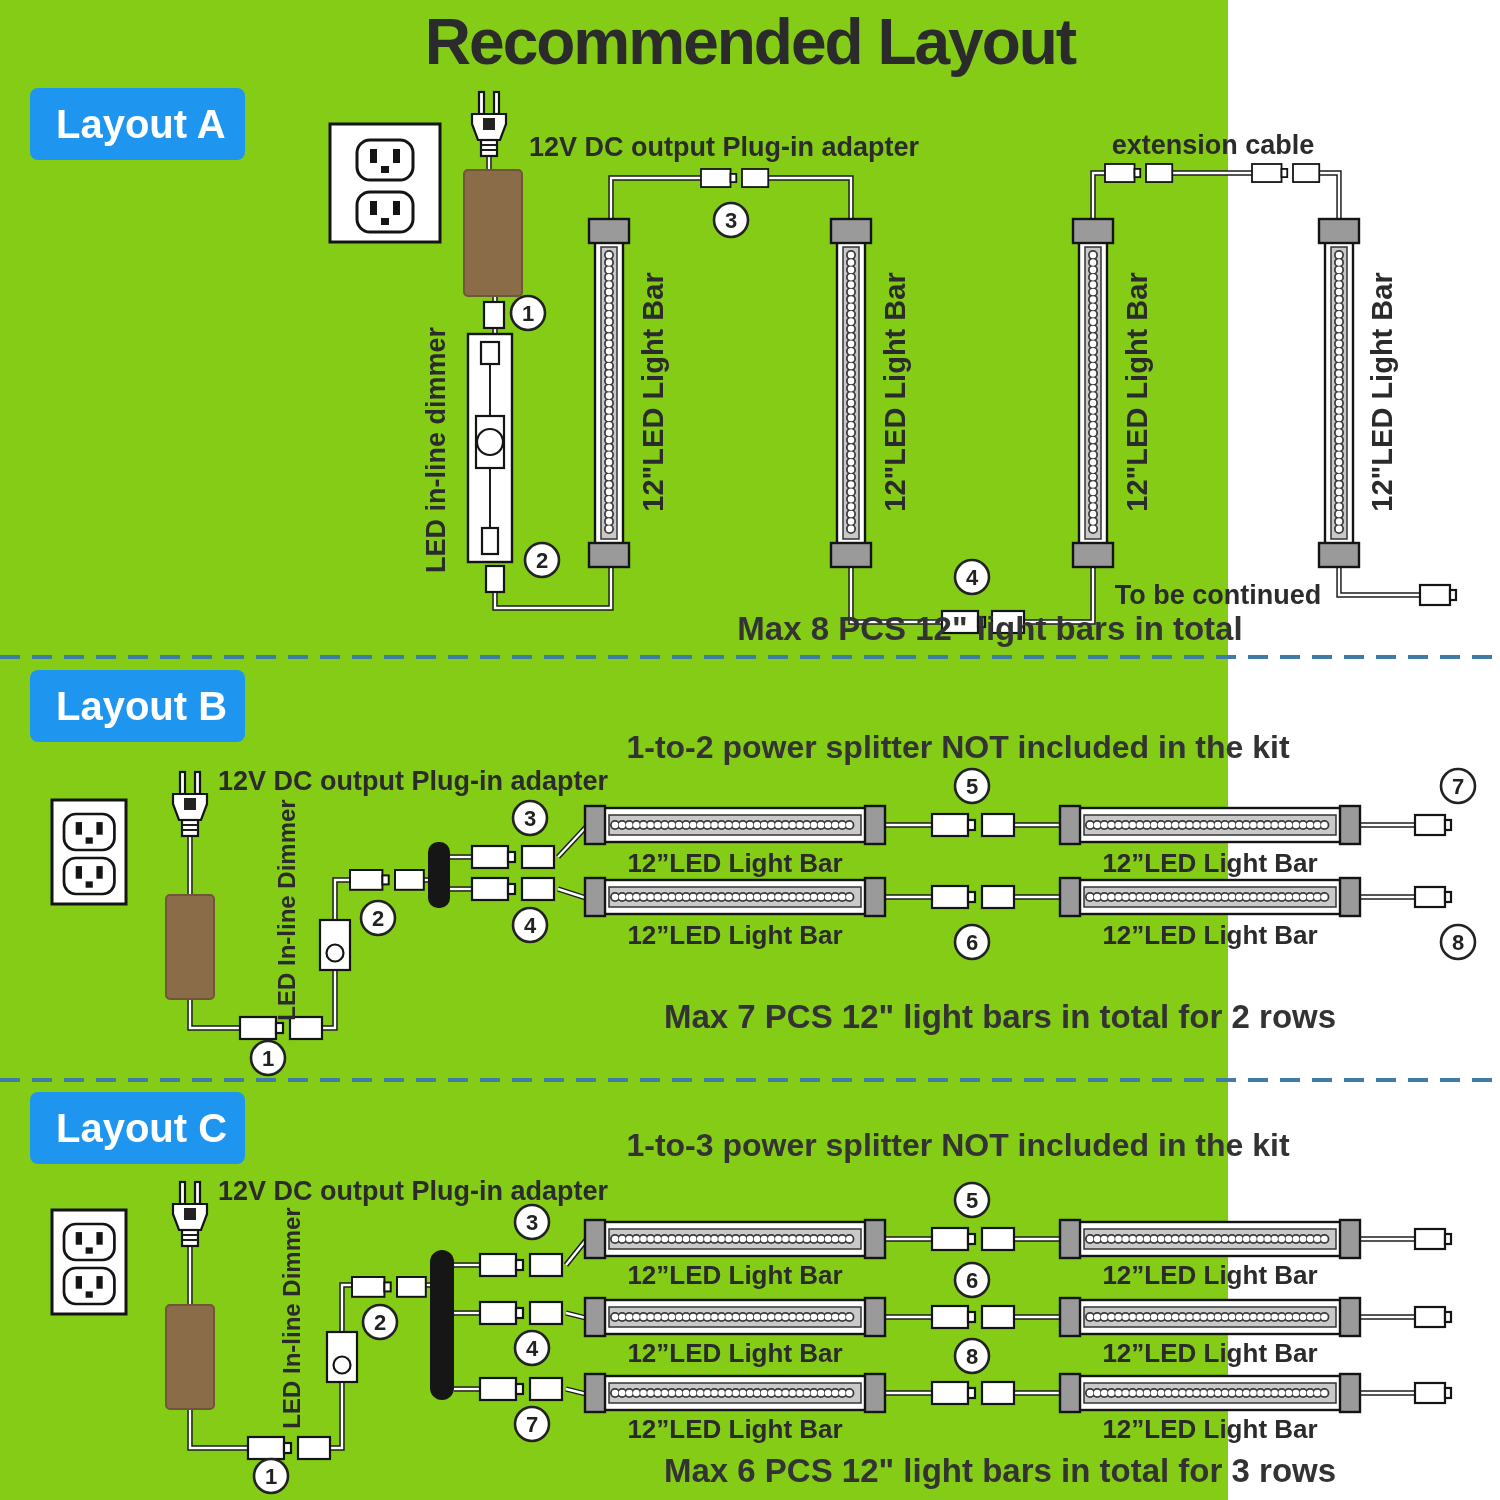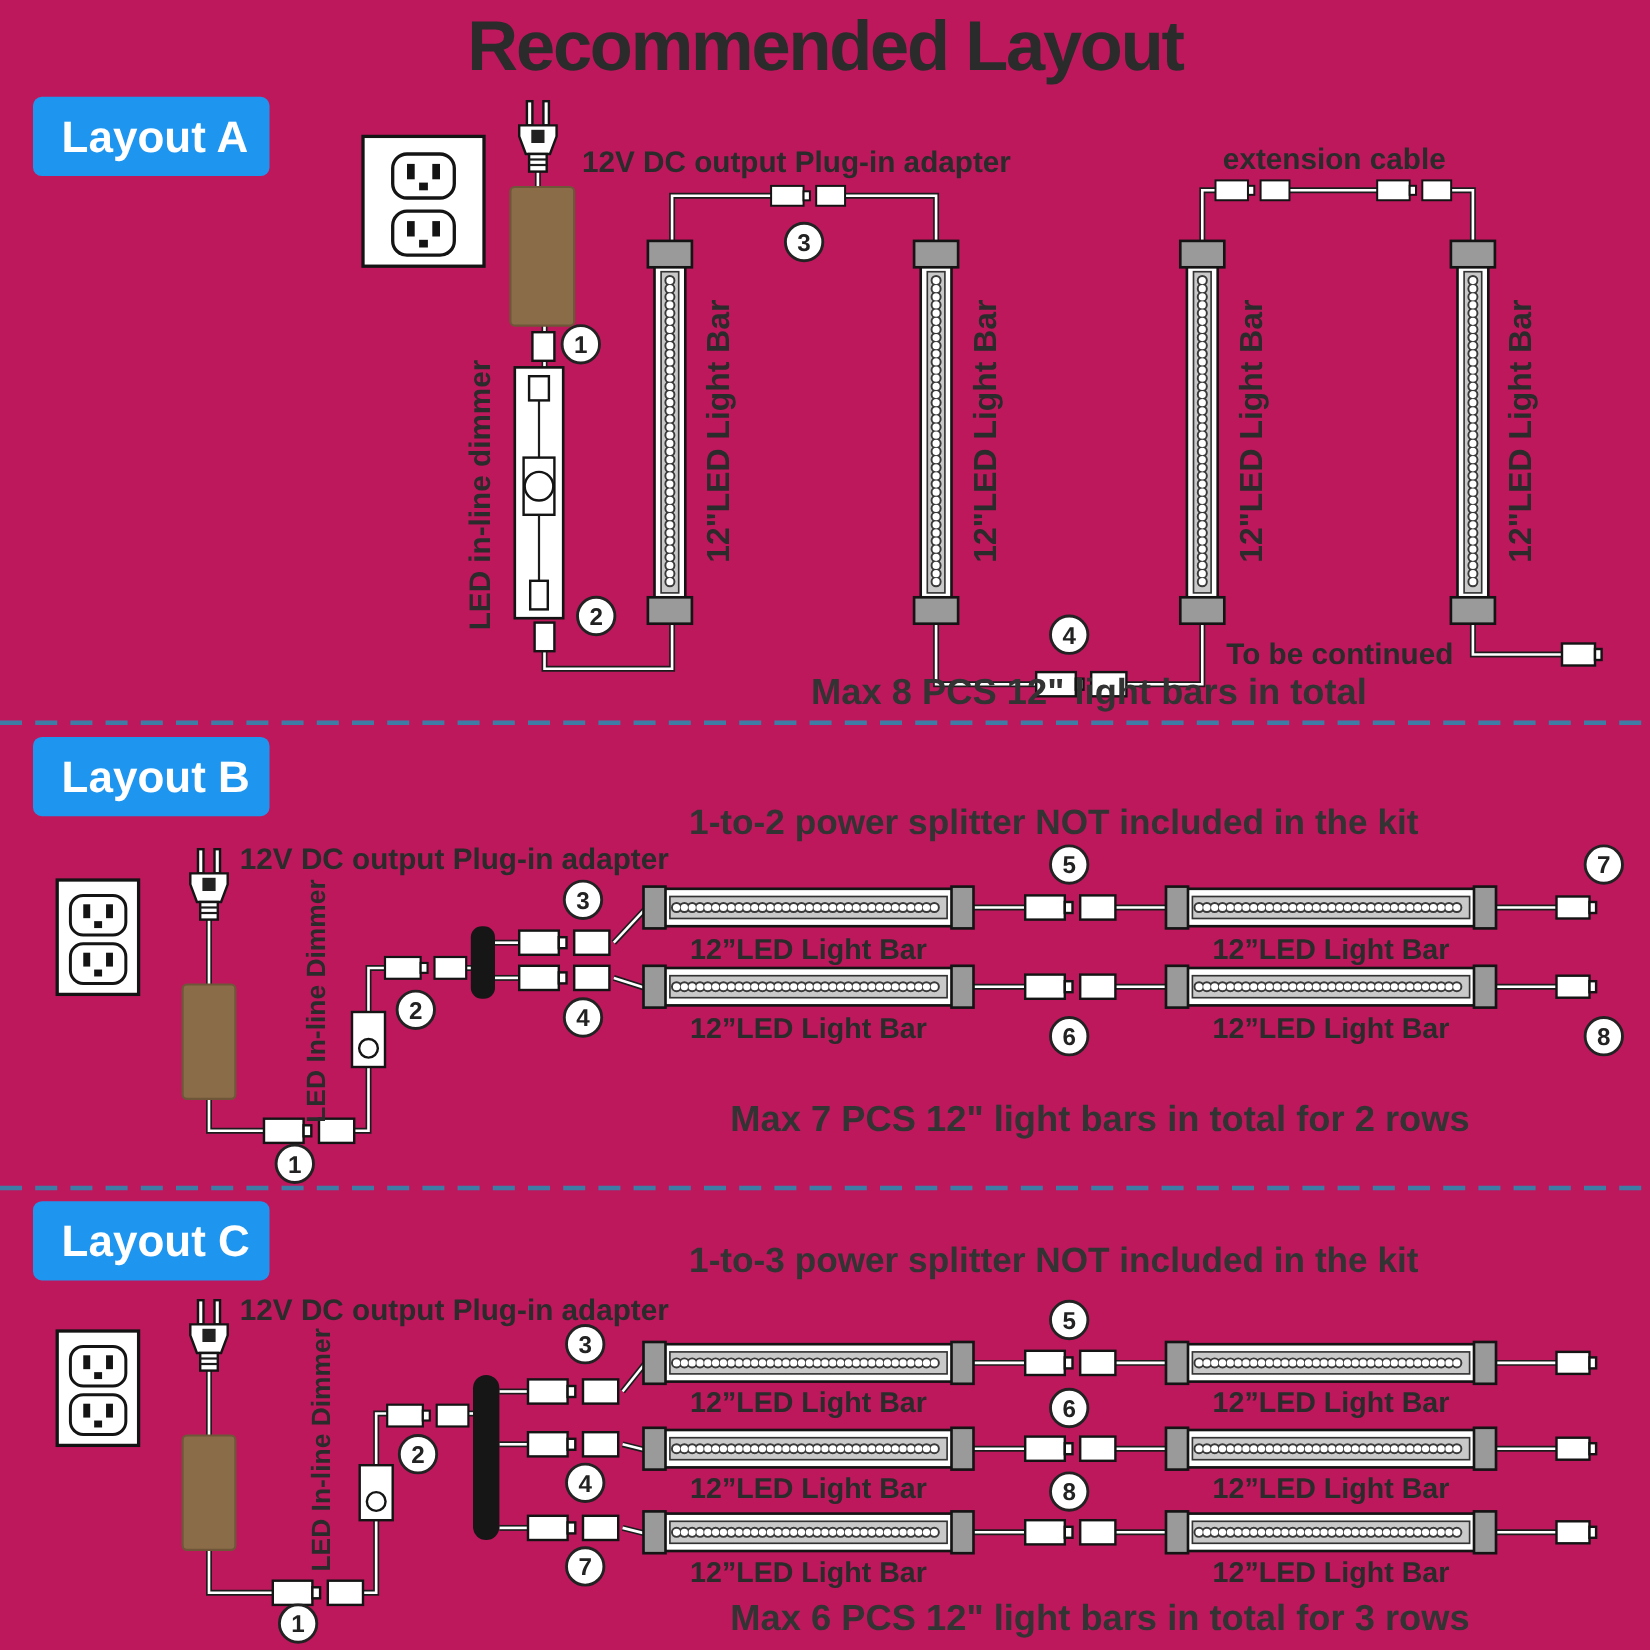--- a/index.html
+++ b/index.html
@@ -1,16 +1,16 @@
 <!DOCTYPE html>
 <html><head>
 <meta charset="utf-8">
 <style>
   html,body{margin:0;padding:0;background:#fff}
-  #stage{width:1500px;height:1500px;position:relative;background:#be185d}
+  #stage{width:1228px;height:1500px;position:relative;background:#84cc16}
   svg{display:block}
   text{font-family:"Liberation Sans","DejaVu Sans",sans-serif;fill:#2b2b2b}
   .title{font-size:64px;font-weight:bold;letter-spacing:-2px;text-anchor:middle}
   .seclbl{font-size:40px;font-weight:bold;fill:#ffffff}
   .hl{font-size:32px;font-weight:bold;fill:#333;text-anchor:middle}
   .adplbl{font-size:27px;font-weight:bold}
   .adplbl.mid{text-anchor:middle}
   .barlbl{font-size:26px;font-weight:bold;text-anchor:middle}
   .vbarlbl{font-size:29px;font-weight:bold;text-anchor:middle}
   .vdimlbl{font-size:27px;font-weight:bold;text-anchor:middle}

